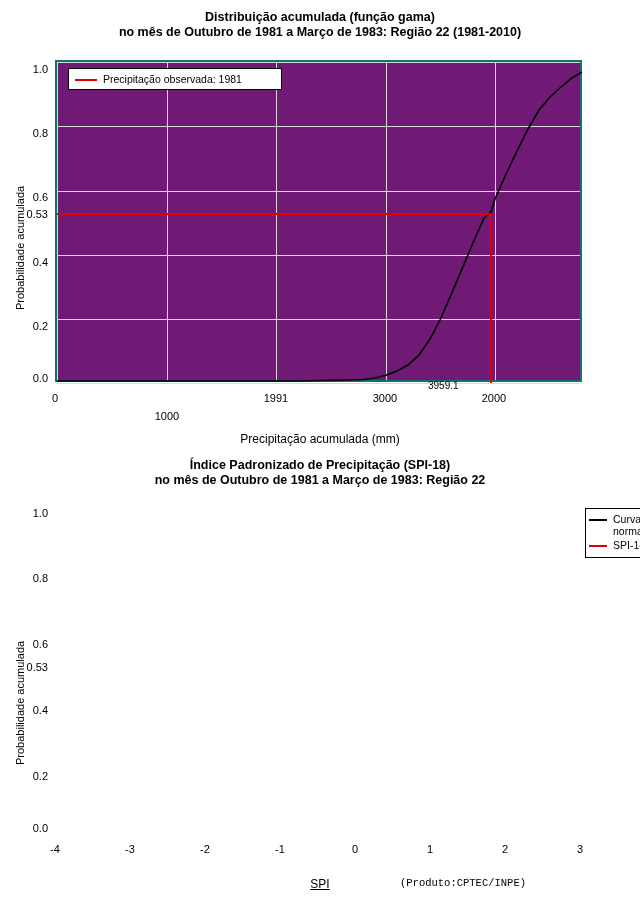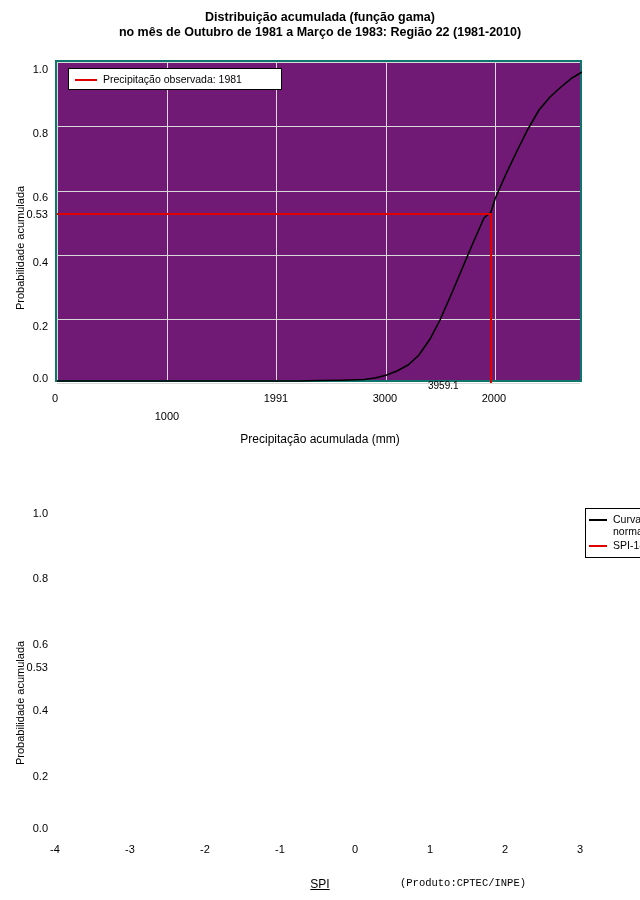--- a/index.html
+++ b/index.html
@@ -137,20 +137,24 @@
         <span class="legend-text">Precipitação observada: 1981</span>
       </div>
     </div>
   </div>
 
   <div class="value-label" style="left:428px;top:380px;">3959.1</div>
 </div>
 
 <div class="panel" id="panel-bottom">
 
+  <div class="title">
+    <div>Índice Padronizado de Precipitação (SPI-18)</div>
+    <div>no mês de Outubro de 1981 a Março de 1983: Região 22</div>
+  </div>
 
   <div class="axis-label-y" style="left:14px;top:315px;">Probabilidade acumulada</div>
 
   <div class="tick-label tick-y" style="left:10px;top:57px;width:38px;">1.0</div>
   <div class="tick-label tick-y" style="left:10px;top:122px;width:38px;">0.8</div>
   <div class="tick-label tick-y" style="left:10px;top:188px;width:38px;">0.6</div>
   <div class="tick-label tick-y" style="left:10px;top:254px;width:38px;">0.4</div>
   <div class="tick-label tick-y" style="left:10px;top:320px;width:38px;">0.2</div>
   <div class="tick-label tick-y" style="left:10px;top:372px;width:38px;">0.0</div>
   <div class="tick-label tick-y" style="left:6px;top:211px;width:42px;">0.53</div>

